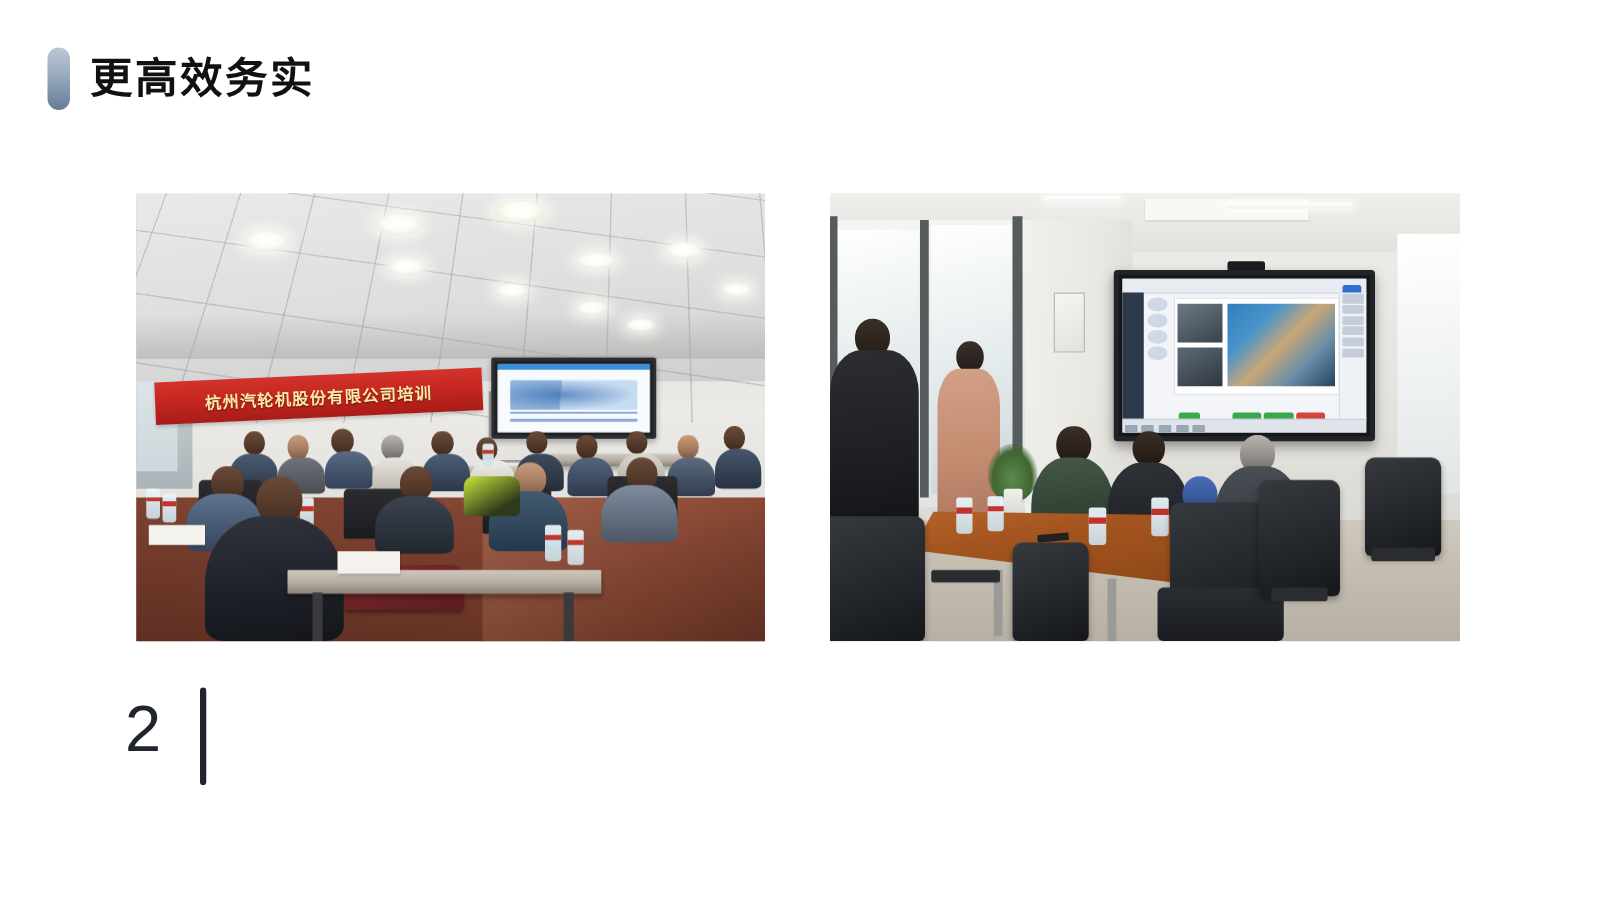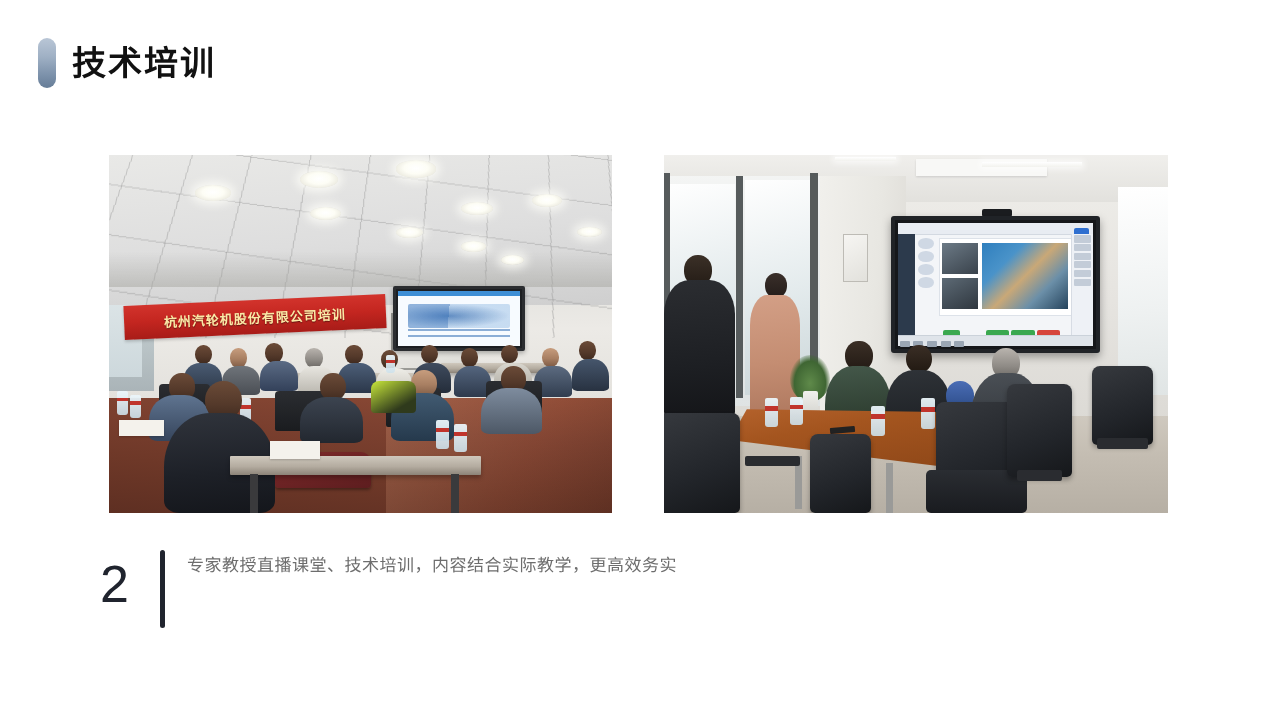--- a/index.html
+++ b/index.html
@@ -344,21 +344,21 @@
     letter-spacing: .5px;
     line-height: 1.4;
     white-space: nowrap;
   }
 </style>
 </head>
 <body>
 
 <div class="slide-header">
   <div class="header-pill"></div>
-  <div class="header-title">技术培训</div>
+  <div class="header-title">更高效务实</div>
 </div>
 
 <div class="photo-row">
 
   <div class="photo photo-left">
     <div class="scene">
 
       <div class="lyr l-wall"></div>
       <div class="lyr l-wall-left"></div>
       <div class="lyr l-window"></div>
@@ -556,15 +556,14 @@
       <div class="lyr r-chair-back" style="left:29%;top:78%;width:12%;height:22%"></div>
       <div class="lyr r-chair-base" style="left:16%;top:84%;width:11%;height:3%"></div>
     </div>
   </div>
 </div>
 
 <div class="caption">
   <div class="caption-number">2</div>
   <div class="caption-rule"></div>
   <div class="caption-body">
-    <div class="caption-desc">专家教授直播课堂、技术培训，内容结合实际教学，更高效务实</div>
   </div>
 </div>
 
 </body></html>

